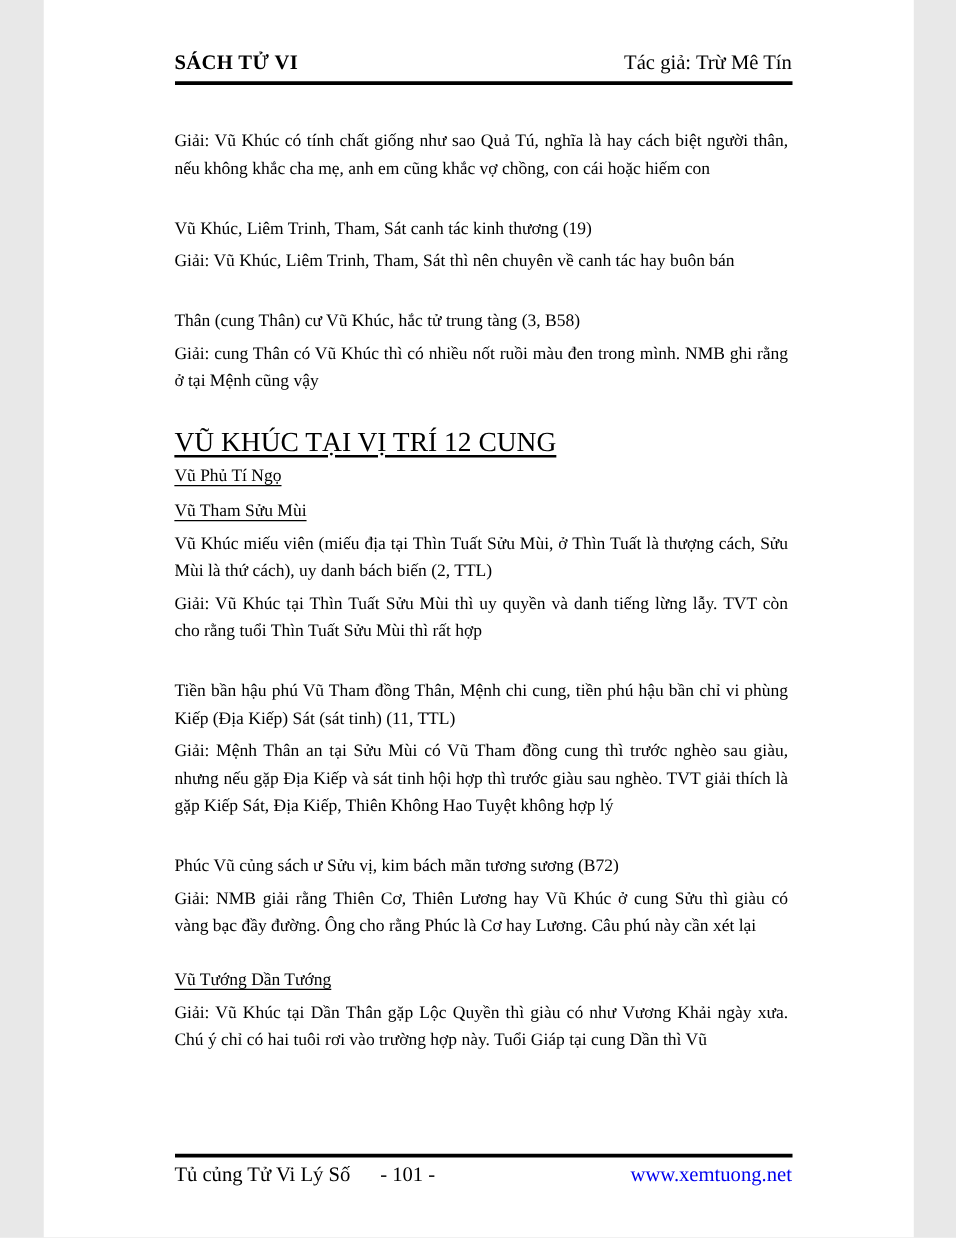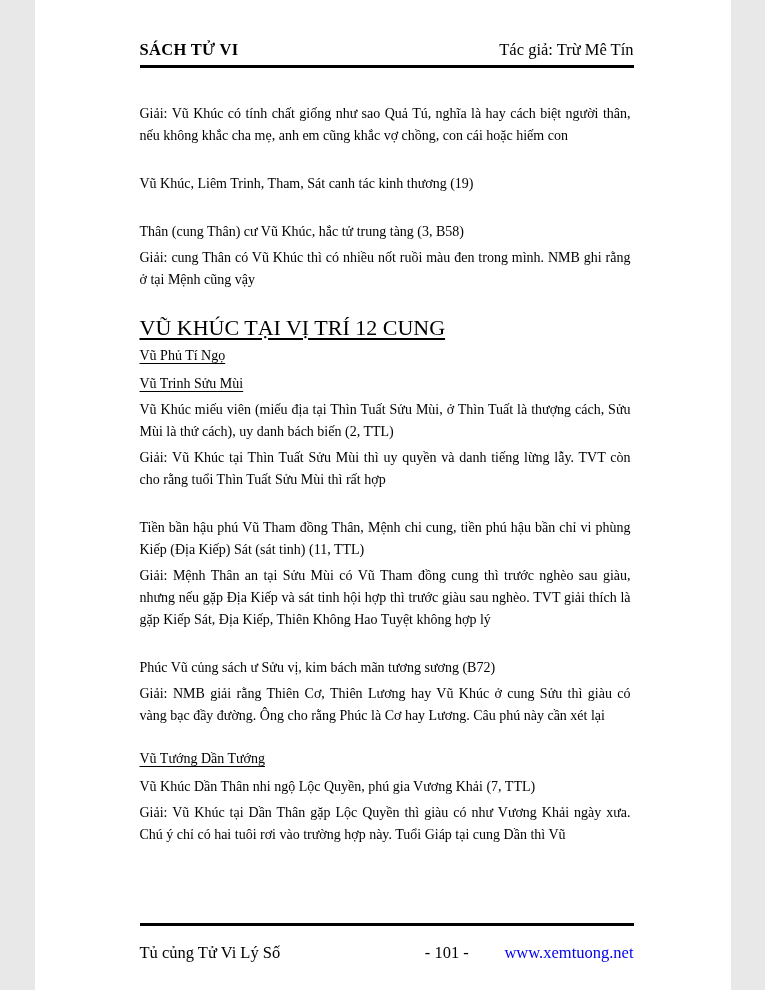--- a/index.html
+++ b/index.html
@@ -56,53 +56,53 @@
     right: 97px;
     top: 923px;
     border-top: 3px solid #000000;
     padding-top: 4px;
     display: flex;
     align-items: baseline;
     font-size: 16.5px;
     line-height: 20px;
   }
   .running-footer .ftr-left { flex: 1; text-align: left; }
-  .running-footer .ftr-center { flex: 1; text-align: right; margin-top: 13px; }
+  .running-footer .ftr-center { flex: 1; text-align: left; }
   .running-footer .ftr-right { flex: 1; text-align: right; }
   .footer-link {
     color: #0000EE;
     cursor: pointer;
   }
 </style>
 </head>
 <body>
 
 <div class="page">
 
   <div class="running-header">
     <span class="hdr-left">SÁCH TỬ VI</span>
     <span class="hdr-right">Tác giả: Trừ Mê Tín</span>
   </div>
 
   <div class="content">
     <div class="blk para mt-first">Giải: Vũ Khúc có tính chất giống như sao Quả Tú, nghĩa là hay cách biệt người thân, nếu không khắc cha mẹ, anh em cũng khắc vợ chồng, con cái hoặc hiếm con</div>
     <div class="blk para mt-section">Vũ Khúc, Liêm Trinh, Tham, Sát canh tác kinh thương  (19)</div>
+    <div class="blk para mt-line">Giải: Vũ Khúc, Liêm Trinh, Tham, Sát  thì nên chuyên về canh tác hay buôn bán</div>
     <div class="blk para mt-section">Thân (cung Thân) cư Vũ Khúc, hắc tử trung tàng (3, B58)</div>
     <div class="blk para mt-line">Giải: cung Thân có Vũ Khúc thì có nhiều nốt ruồi màu đen trong mình. NMB ghi rằng ở tại Mệnh cũng vậy</div>
     <div class="blk heading-caps mt-section">VŨ KHÚC TẠI VỊ TRÍ 12 CUNG</div>
     <div class="blk heading mt-sub">Vũ Phủ Tí Ngọ</div>
-    <div class="blk heading mt-sub">Vũ Trinh Sửu Mùi</div>
+    <div class="blk heading mt-sub">Vũ Tham Sửu Mùi</div>
     <div class="blk para mt-line">Vũ Khúc miếu viên (miếu địa tại Thìn Tuất Sửu Mùi, ở Thìn Tuất là thượng cách, Sửu Mùi là thứ cách), uy danh bách biến  (2, TTL)</div>
     <div class="blk para mt-line">Giải: Vũ Khúc tại Thìn Tuất Sửu Mùi thì uy quyền và danh tiếng lừng lẫy.  TVT còn cho rằng tuổi Thìn Tuất Sửu Mùi thì rất hợp</div>
     <div class="blk para mt-section">Tiền bần hậu phú  Vũ Tham đồng Thân, Mệnh chi cung, tiền phú hậu bần  chỉ vi phùng Kiếp (Địa Kiếp) Sát (sát tinh) (11, TTL)</div>
     <div class="blk para mt-line">Giải: Mệnh Thân an tại Sửu Mùi có Vũ Tham đồng cung thì trước nghèo sau giàu, nhưng nếu gặp Địa Kiếp và sát tinh hội hợp  thì trước giàu sau nghèo. TVT giải thích là gặp Kiếp Sát, Địa Kiếp, Thiên Không Hao Tuyệt không hợp lý</div>
     <div class="blk para mt-section">Phúc Vũ củng sách ư Sửu vị, kim bách mãn tương sương  (B72)</div>
     <div class="blk para mt-line">Giải: NMB giải rằng Thiên Cơ, Thiên Lương hay Vũ Khúc ở cung Sửu thì giàu có vàng bạc đầy đường. Ông cho rằng Phúc là Cơ hay Lương. Câu phú này cần xét lại</div>
     <div class="blk heading mt-section-sm">Vũ Tướng Dần Tướng</div>
-    <div class="blk para mt-sub">Vũ Khúc Dần Thân nhi ngộ Lộc Quyền, phú gia Vương Khải  (7, TTL)</div>
     <div class="blk para mt-line">Giải: Vũ Khúc tại Dần Thân gặp Lộc Quyền thì giàu có như Vương Khải ngày xưa. Chú ý chỉ có hai tuôi rơi vào trường hợp này. Tuổi Giáp tại cung Dần thì Vũ</div>
   </div>
 
   <div class="running-footer">
     <span class="ftr-left">Tủ củng Tử Vi Lý Số</span>
     <span class="ftr-center">- 101 -</span>
     <span class="ftr-right">
       <a class="footer-link">www.xemtuong.net</a>
     </span>
   </div>

